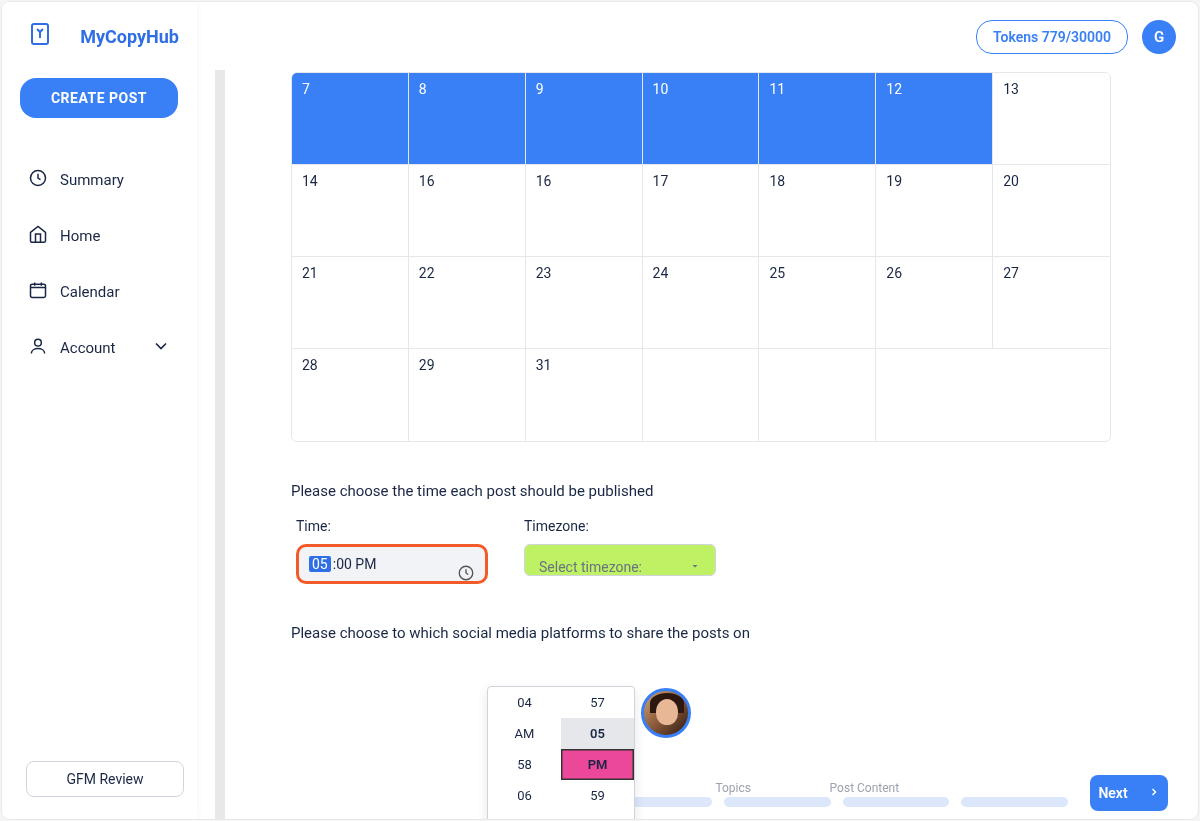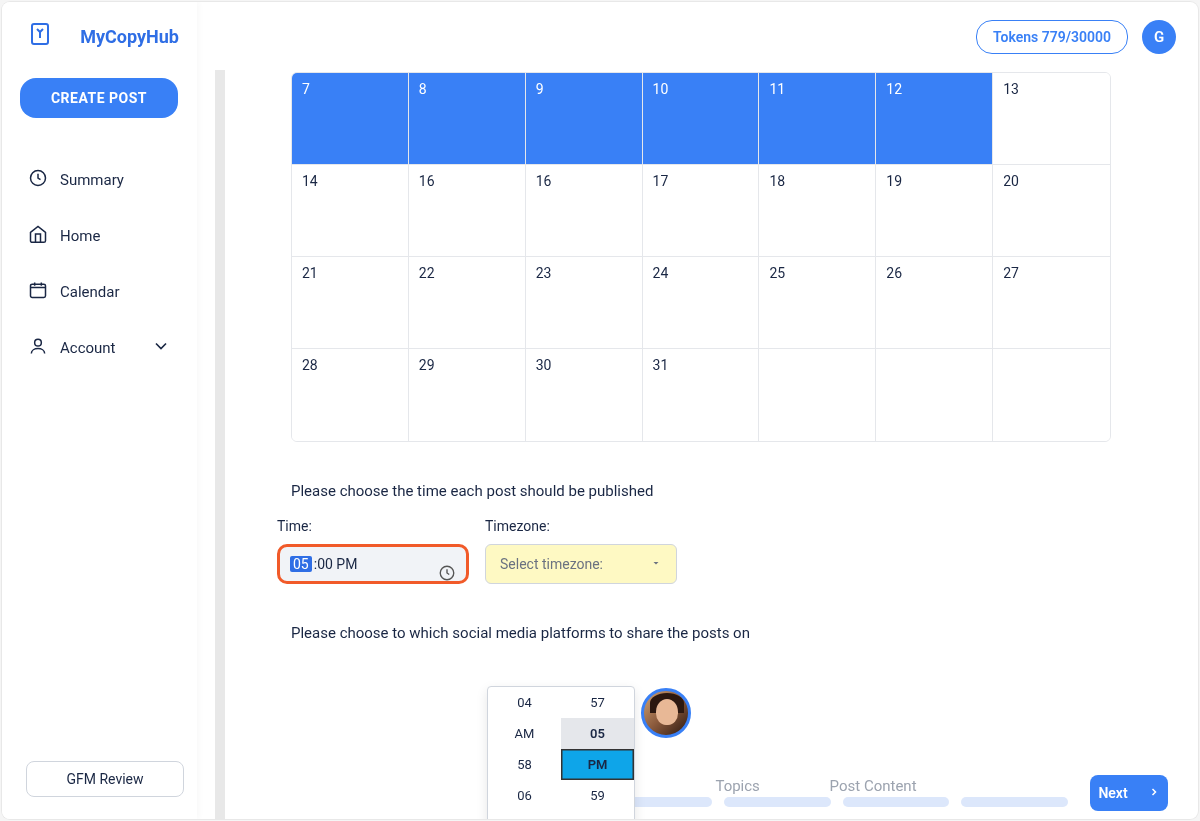--- a/index.html
+++ b/index.html
@@ -173,22 +173,22 @@
   background: #3980f6;
   color: #fff;
 }
 .section-text {
   font-size: 15px;
   color: #1a2744;
   margin: 40px 0 18px 54px;
 }
 .time-row {
   display: flex;
-  gap: 16px;
-  margin-left: 40px;
+  gap: 36px;
+  margin-left: 59px;
 }
 .field-group label {
   display: block;
   font-size: 14px;
   color: #1a2744;
   margin-bottom: 10px;
 }
 .time-input-wrap {
   width: 192px;
   height: 40px;
@@ -214,29 +214,29 @@
 }
 .clock-icon {
   position: absolute;
   right: 10px;
   width: 18px;
   height: 18px;
   color: #555;
 }
 .tz-select {
   width: 192px;
-  height: 40px;
+  height: 32px;
   border: 1px solid #d0d5dd;
   border-radius: 6px;
   padding: 0 14px;
   font-size: 14px;
   color: #6b7280;
-  background: #fef9c3;
-  display: flex;
-  align-items: center;
+  background: #bef264;
+  display: flex;
+  align-items: flex-end;
   justify-content: space-between;
 }
 .tz-select svg { width: 12px; height: 12px; color: #6b7280; }
 .avatar-circle {
   position: absolute;
   left: 444px;
   top: 686px;
   width: 50px;
   height: 50px;
   border-radius: 50%;
@@ -282,21 +282,21 @@
   padding: 8px 0;
   font-size: 13px;
   color: #1a2744;
   cursor: pointer;
 }
 .tp-cell.sel {
   background: #e5e7eb;
   font-weight: 600;
 }
 .tp-cell.sel-outline {
-  background: #0ea5e9;
+  background: #ec4899;
   font-weight: 600;
   box-shadow: inset 0 0 0 1.5px #333;
 }
 .stepper {
   position: absolute;
   bottom: 4px;
   left: 290px;
   right: 20px;
   display: flex;
   align-items: center;
@@ -329,21 +329,21 @@
 }
 .next-btn svg { width: 12px; height: 12px; }
 .step-labels {
   position: absolute;
   bottom: 24px;
   left: 290px;
   right: 140px;
   display: flex;
 }
 .step-labels span {
-  font-size: 15px;
+  font-size: 12px;
   color: #9ca3af;
   flex: 1;
 }
 </style>
 </head>
 <body>
 
 <div class="app-frame">
 
   <aside class="sidebar">
@@ -438,21 +438,20 @@
             <div class="cal-cell">22</div>
             <div class="cal-cell">23</div>
             <div class="cal-cell">24</div>
             <div class="cal-cell">25</div>
             <div class="cal-cell">26</div>
             <div class="cal-cell">27</div>
           </div>
           <div class="cal-row">
             <div class="cal-cell">28</div>
             <div class="cal-cell">29</div>
-            <div class="cal-cell">30</div>
             <div class="cal-cell">31</div>
             <div class="cal-cell"></div>
             <div class="cal-cell"></div>
             <div class="cal-cell"></div>
           </div>
         </div>
 
       <p class="section-text">Please choose the time each post should be published</p>
 
       <div class="time-row">

